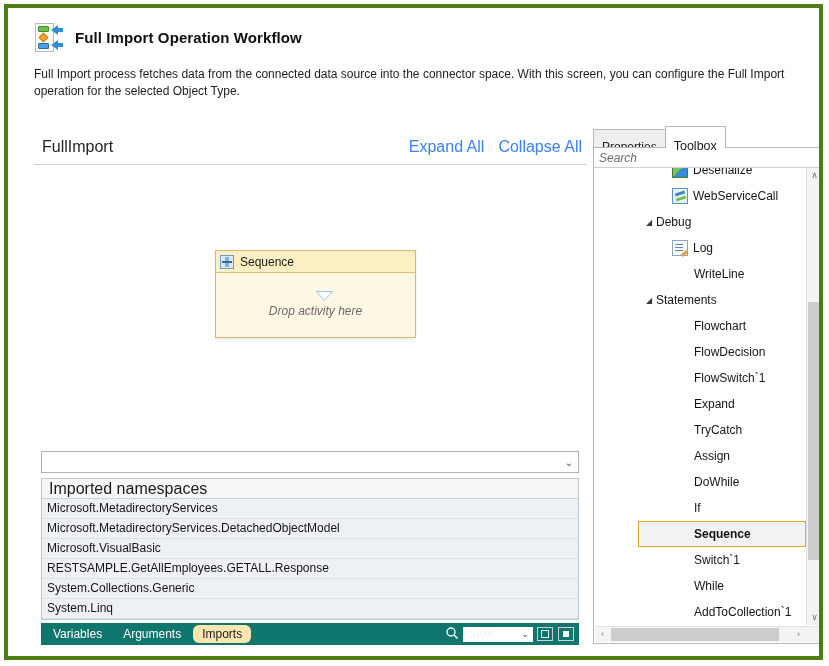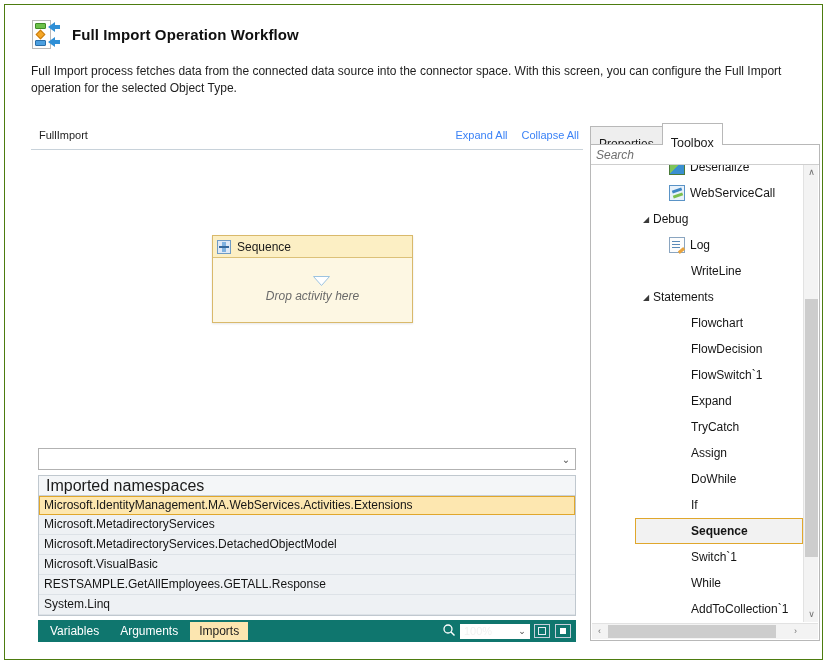--- a/index.html
+++ b/index.html
@@ -12,21 +12,21 @@
     font-family: "Liberation Sans", sans-serif;
     font-size: 12px;
     color: #1a1a1a;
     overflow: hidden;
   }
   .window {
     position: absolute;
     left: 4px; top: 4px;
     width: 819px; height: 656px;
     background: #ffffff;
-    border: 1px solid #4d7c0f;
+    border: 4px solid #4d7c0f;
     box-sizing: border-box;
     overflow: hidden;
   }
   
   .page-header {
     display: flex;
     align-items: center;
     padding: 14px 0 0 26px;
   }
   .app-icon {
@@ -107,25 +107,25 @@
   .designer {
     position: absolute;
     left: 26px; top: 0;
     width: 552px;
     height: 527px;
     background: #ffffff;
   }
   .designer-toolbar {
     height: 24px;
     display: flex;
-    align-items: center;
-    font-size: 11px;
+    font-size: 16px;
     color: #1f1f1f;
     padding: 0 4px 0 8px;
     box-sizing: border-box;
+    margin-top: 12px;
   }
   .breadcrumb { flex: 0 0 auto; }
   .toolbar-spacer { flex: 1 1 auto; }
   .designer-link {
     margin-left: 14px;
     color: #3b82f6;
     cursor: pointer;
   }
   .designer-sep {
     height: 1px;
@@ -283,20 +283,21 @@
     padding: 0 9px;
     height: 18px;
     line-height: 18px;
     margin-left: 3px;
     cursor: pointer;
     color: #ffffff;
   }
   .status-tab.active {
     background: #fce6b0;
     color: #1c1c1c;
+    border-radius: 6px;
   }
   .status-spacer { flex: 1 1 auto; }
   .status-icon {
     width: 22px;
     text-align: center;
     cursor: pointer;
   }
   .zoom-combo {
     width: 70px; height: 15px;
     background: #ffffff;
@@ -596,25 +597,25 @@
 
       <div class="imports-area">
         <div class="ns-combo">
           <span class="combo-text"></span>
           <span class="combo-arrow">⌄</span>
         </div>
 
         <div class="ns-table">
           <div class="ns-head">Imported namespaces</div>
 
-          <div class="ns-row selected">Microsoft.IdentityManagement.MA.WebServices.Activities.Extensions</div>
           <div class="ns-row">Microsoft.MetadirectoryServices</div>
           <div class="ns-row">Microsoft.MetadirectoryServices.DetachedObjectModel</div>
           <div class="ns-row">Microsoft.VisualBasic</div>
           <div class="ns-row">RESTSAMPLE.GetAllEmployees.GETALL.Response</div>
+          <div class="ns-row">System.Collections.Generic</div>
           <div class="ns-row">System.Linq</div>
         </div>
       </div>
 
       <div class="status-bar">
         <span class="status-tab">Variables</span>
         <span class="status-tab">Arguments</span>
         <span class="status-tab active">Imports</span>
         <span class="status-spacer"></span>
         <span class="status-icon">

